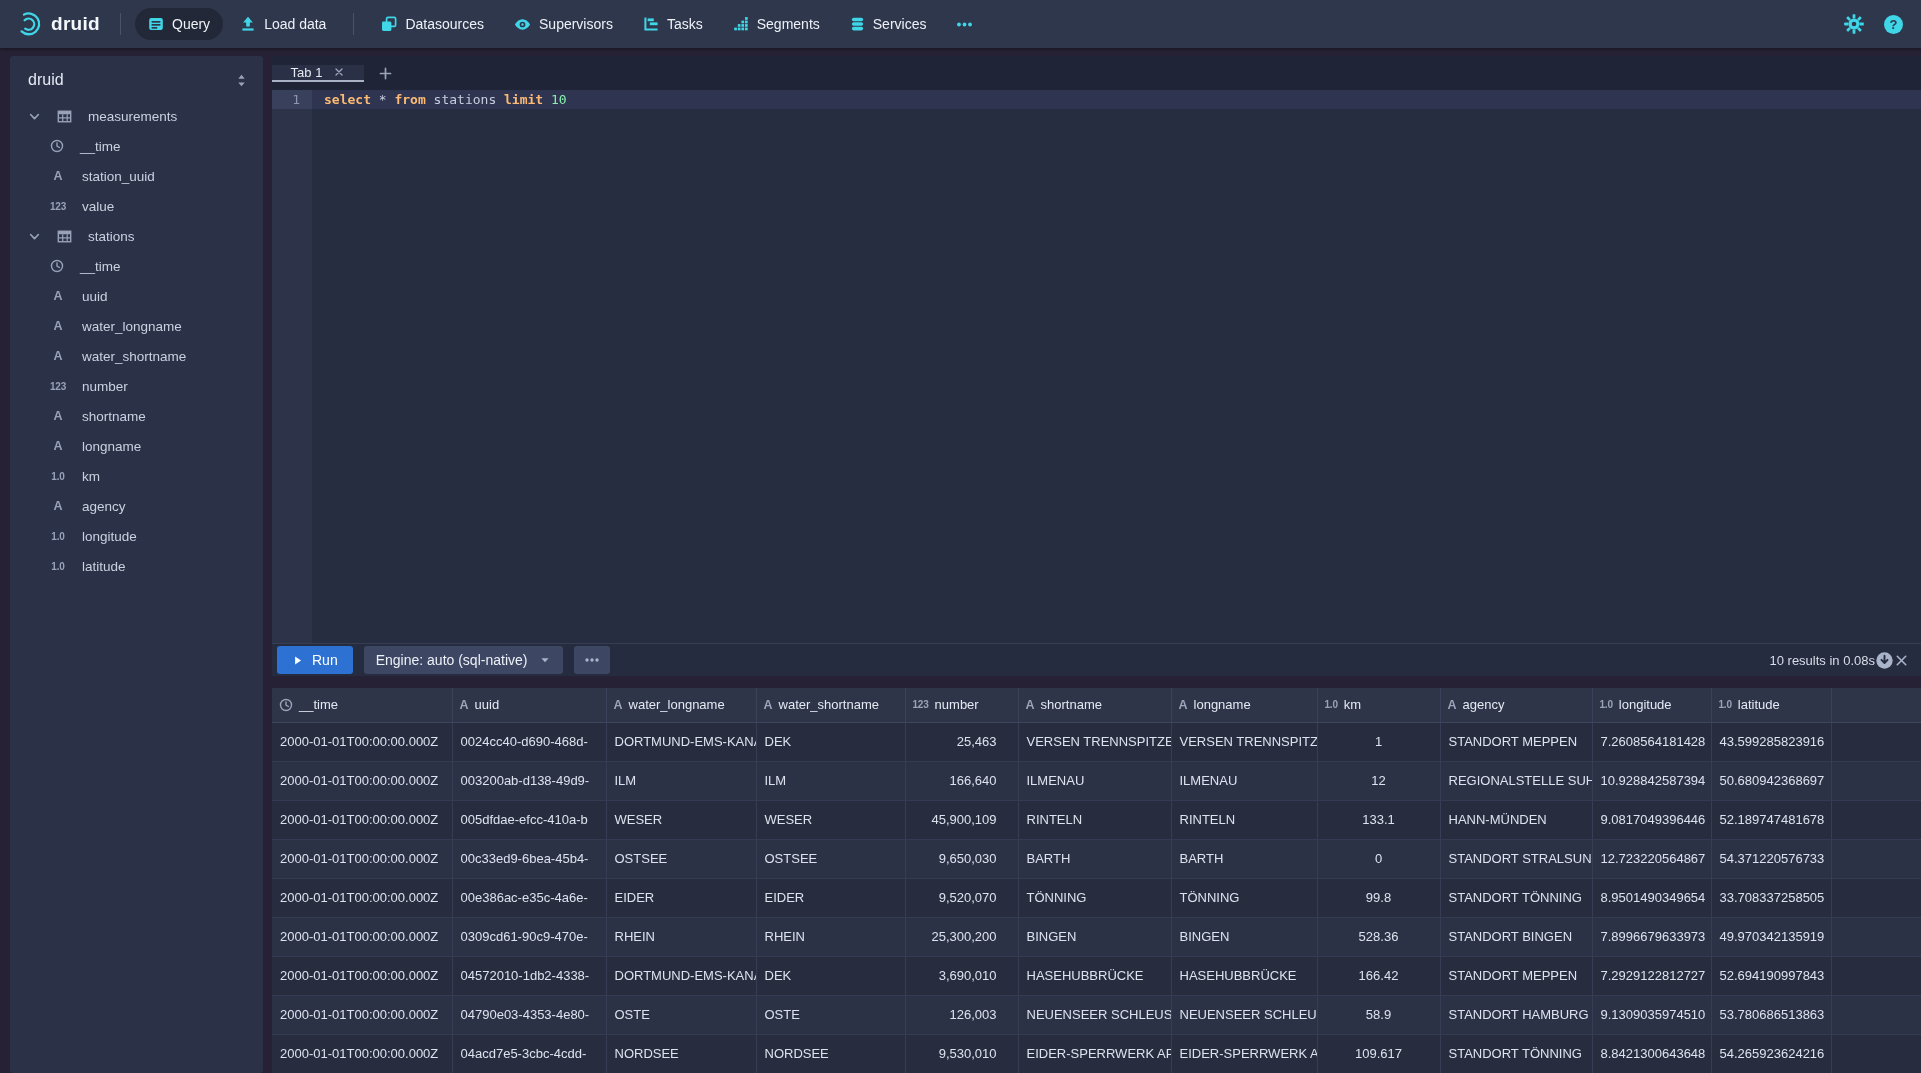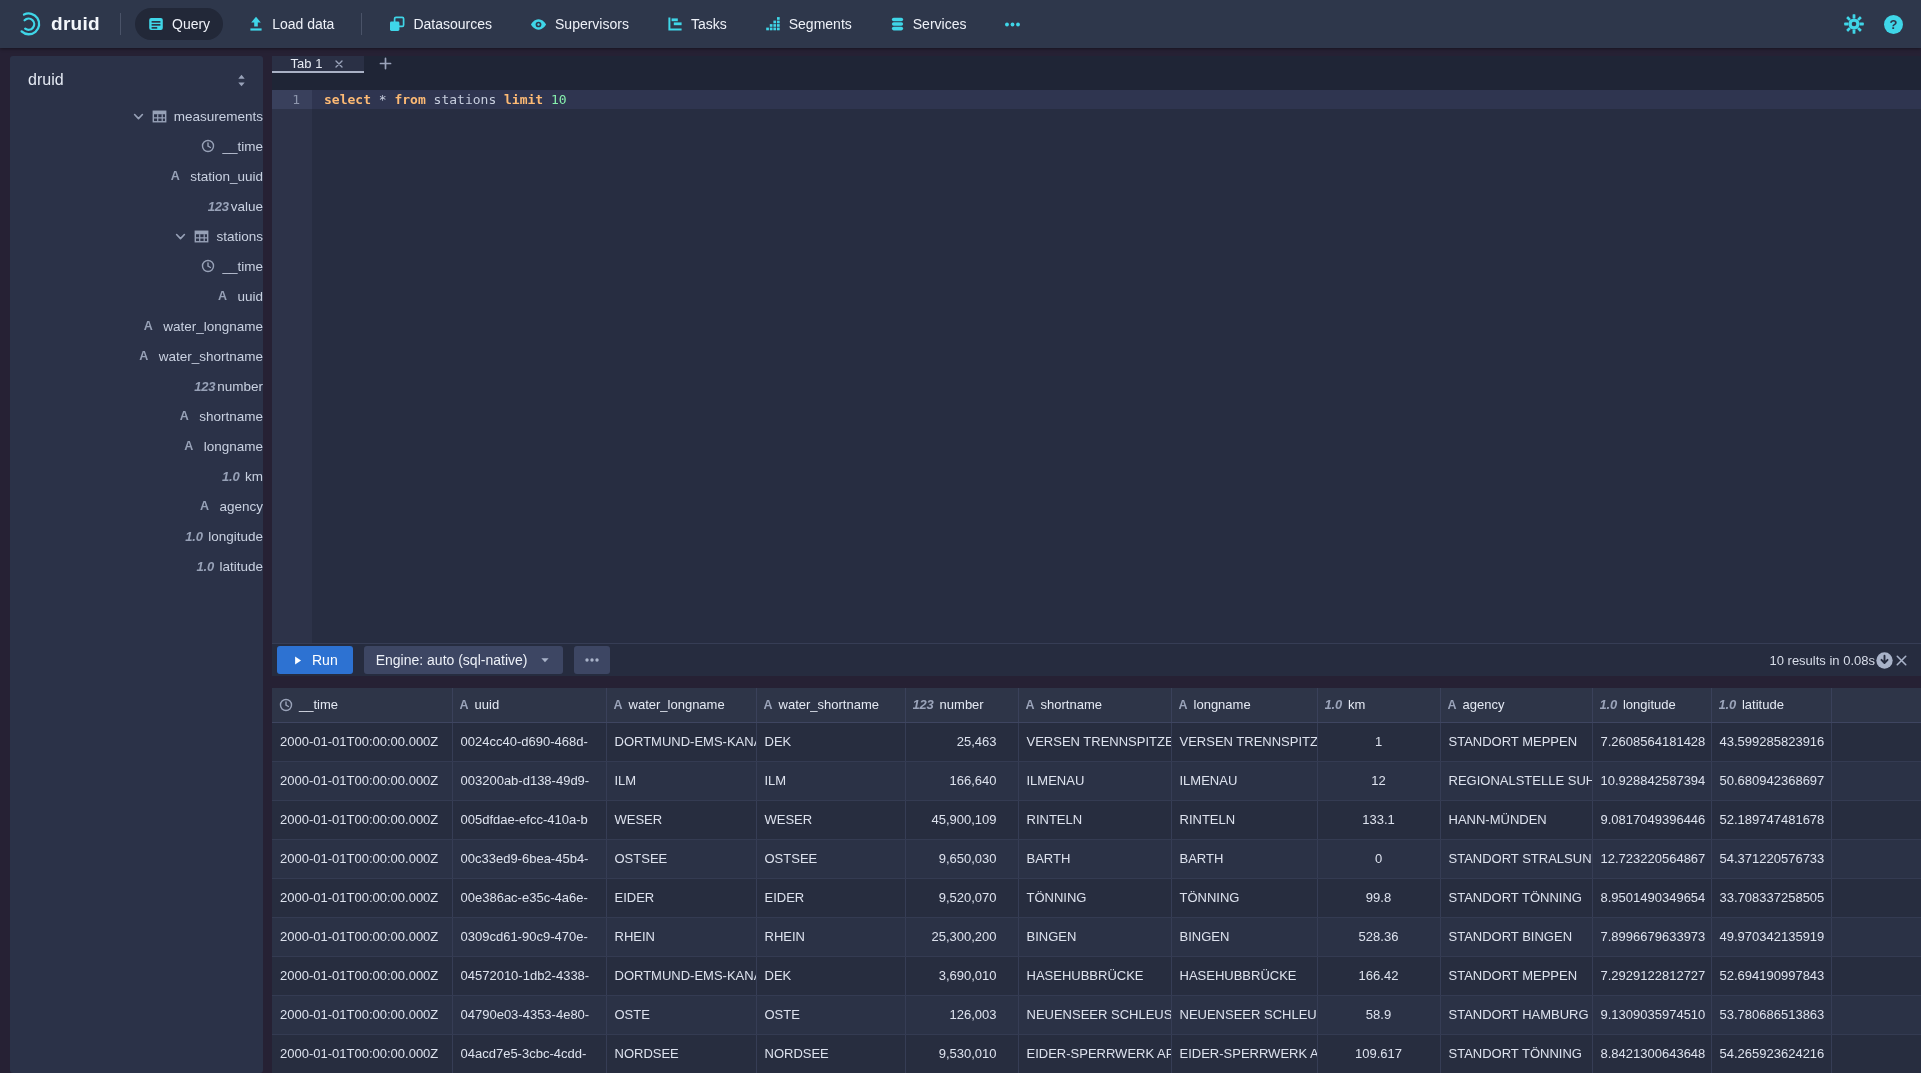--- a/index.html
+++ b/index.html
@@ -15,21 +15,21 @@
 
   
   .navbar {
     height:48px; background:#2e374b; display:flex; align-items:center;
     padding:0 18px 0 16px; gap:2px; box-shadow:0 1px 3px rgba(0,0,0,.4);
     position:relative; z-index:5;
   }
   .brand { display:flex; align-items:center; gap:9px; margin-right:6px; cursor:pointer; }
   .brand-text { font-size:19px; font-weight:600; letter-spacing:.3px; color:#f4f7fb; }
   .nav-sep { width:1px; height:22px; background:#4a5368; margin:0 12px; flex:none; }
-  .nav-group { display:flex; align-items:flex-start; gap:12px; }
+  .nav-group { display:flex; align-items:flex-start; gap:4px; }
   .nav-item {
     display:flex; align-items:center; gap:8px; height:32px; padding:0 13px;
     border:none; border-radius:16px; background:transparent; color:#eef1f8;
     font-size:14px; font-family:inherit; cursor:pointer; white-space:nowrap;
   }
   .nav-item.active { background:#222838; }
   .nav-item .icon { color:#3fd6e8; }
   .nav-right { margin-left:auto; display:flex; align-items:center; gap:20px; }
   .nav-right .icon { color:#3fd6e8; cursor:pointer; }
   .help-badge {
@@ -46,34 +46,34 @@
     width:253px; flex:none; background:#2b3248; border-radius:3px;
     padding-top:15px; overflow:hidden;
   }
   .side-head {
     display:flex; align-items:center; justify-content:space-between;
     padding:0 14px 12px 18px;
   }
   .side-title { font-size:16px; color:#e4e9f3; }
   .side-sort { color:#9aa3ba; cursor:pointer; }
   .tree-row {
-    height:30px; display:flex; align-items:center; gap:7px; padding-left:18px;
-    font-size:13.5px; color:#c9d1e1; cursor:pointer; white-space:nowrap;justify-content:flex-end;
+    height:30px; display:flex; align-items:center; gap:16px; padding-left:18px;
+    font-size:13.5px; color:#c9d1e1; cursor:pointer; white-space:nowrap;
   }
   .tree-row.child { padding-left:40px; }
   .tree-row .icon { color:#97a1b7; }
   .chev svg { width:13px; height:13px; }
   .tglyph { color:#97a1b7; font-weight:bold; width:16px; text-align:center; flex:none; display:inline-block; }
   .tglyph.a { font-size:12.5px; }
-  .tglyph.n { font-size:13px; letter-spacing:-.2px;font-style:italic; }
+  .tglyph.n { font-size:10px; letter-spacing:-.2px; }
 
   
   .main { flex:1; min-width:0; display:flex; flex-direction:column; }
 
-  .tabbar { height:34px; background:#1f2536; display:flex; align-items:flex-start; flex:none; }
+  .tabbar { height:34px; background:#1f2536; display:flex; align-items:center; flex:none; }
   .tab {
     width:92px; background:#2a3045; border-bottom:2px solid #a9b1c5;
     display:flex; align-items:center; justify-content:center; gap:11px;
     font-size:13px; color:#e6eaf3; cursor:pointer;
   }
   .tab .icon { color:#9aa3ba; cursor:pointer; }
   .tab-plus {
     width:42px; display:flex; align-items:center; justify-content:center;
     color:#9aa3ba; background:transparent; border:none; cursor:pointer;
   }

